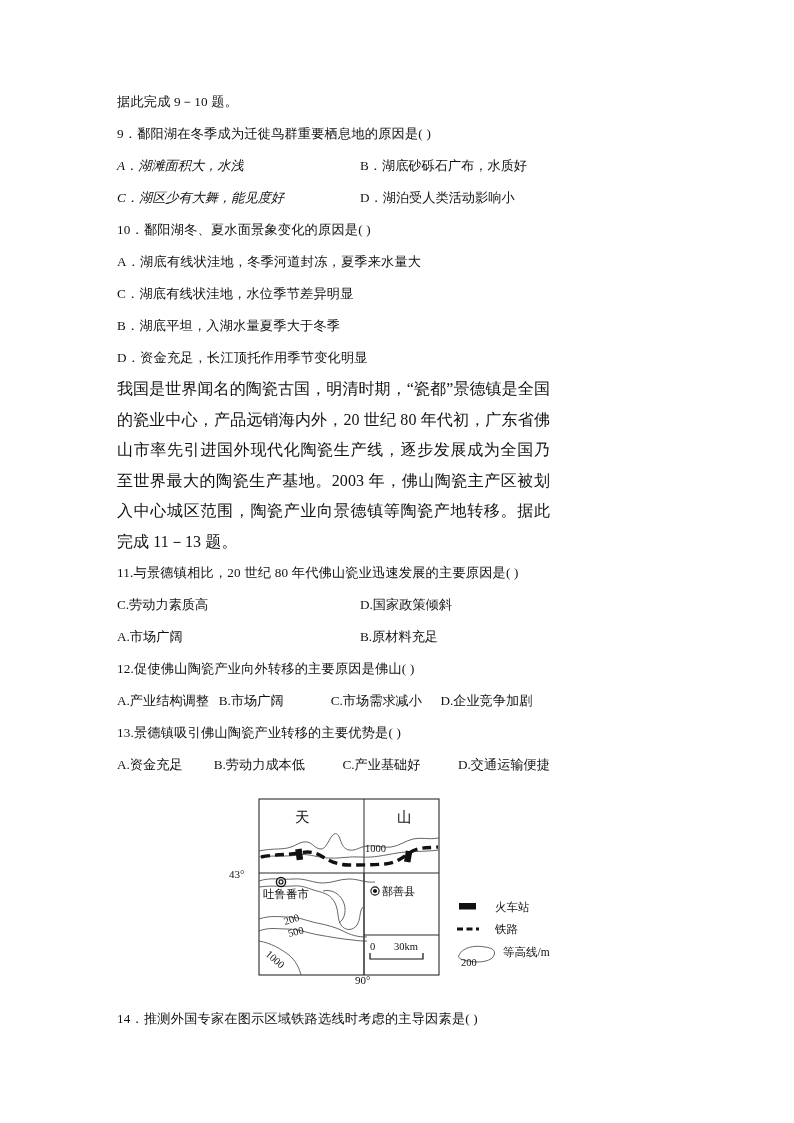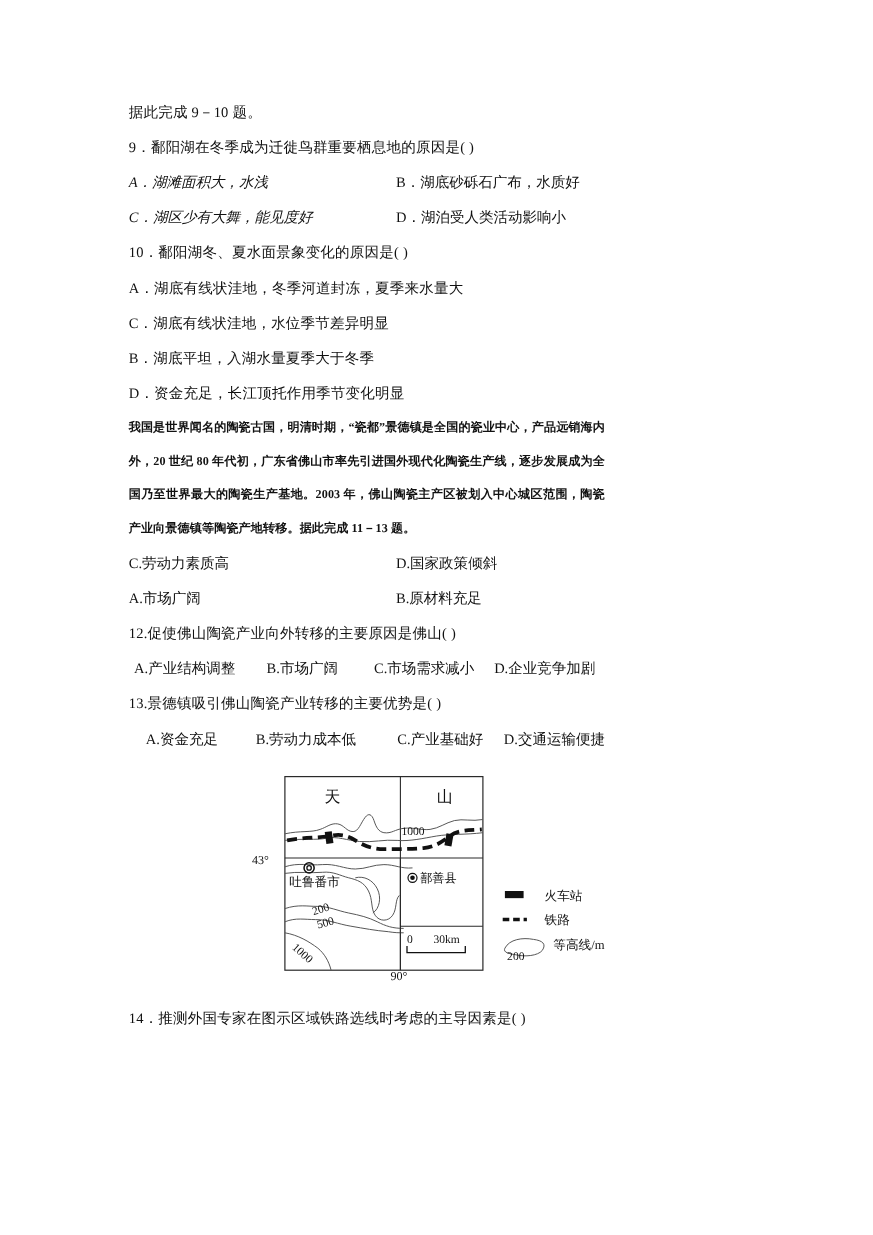--- a/index.html
+++ b/index.html
@@ -23,37 +23,36 @@
     box-sizing: border-box;
     padding: 86px 95px 0 117px;
   }
   .line {
     font-size: 13.2px;
     line-height: 32px;
     white-space: nowrap;
     letter-spacing: 0.2px;
   }
   .para {
-    font-size: 11px;
+    font-size: 16px;
     line-height: 30.5px;
     text-align: justify;
     text-justify: inter-ideograph;
     letter-spacing: 0.1px;
-    font-weight: bold;
   }
   .opt-row {
     font-size: 13.2px;
     line-height: 32px;
     display: flex;
     white-space: nowrap;
   }
   .opt-a  { width: 243px; font-style: italic; }
   .opt-q  { width: 243px; }
   .opt4   { display: flex; font-size: 13.2px; line-height: 32px; white-space: nowrap; }
-  .opt4 > span { display: inline-block; text-align: center; }
+  .opt4 > span { display: inline-block; }
   .w1 { width: 130px; }
   .w2 { width: 143px; }
   .w3 { width: 140px; }
   .w4 { width: 140px; }
   .b1 { width: 118px; }
   .b2 { width: 157px; }
   .b3 { width: 141px; }
 
   
   .fig-wrap {
@@ -91,20 +90,21 @@
   </div>
 
   <div class="line">10．鄱阳湖冬、夏水面景象变化的原因是(        )</div>
   <div class="line">A．湖底有线状洼地，冬季河道封冻，夏季来水量大</div>
   <div class="line">C．湖底有线状洼地，水位季节差异明显</div>
   <div class="line">B．湖底平坦，入湖水量夏季大于冬季</div>
   <div class="line">D．资金充足，长江顶托作用季节变化明显</div>
 
   <div class="para">我国是世界闻名的陶瓷古国，明清时期，“瓷都”景德镇是全国的瓷业中心，产品远销海内外，20 世纪 80 年代初，广东省佛山市率先引进国外现代化陶瓷生产线，逐步发展成为全国乃至世界最大的陶瓷生产基地。2003 年，佛山陶瓷主产区被划入中心城区范围，陶瓷产业向景德镇等陶瓷产地转移。据此完成 11－13 题。</div>
 
+  <div class="line">11.与景德镇相比，20 世纪 80 年代佛山瓷业迅速发展的主要原因是(      )</div>
   <div class="opt-row">
     <span class="opt-q">C.劳动力素质高</span>
     <span>D.国家政策倾斜</span>
   </div>
   <div class="opt-row">
     <span class="opt-q">A.市场广阔</span>
     <span>B.原材料充足</span>
   </div>
 
   <div class="line">12.促使佛山陶瓷产业向外转移的主要原因是佛山(      )</div>

